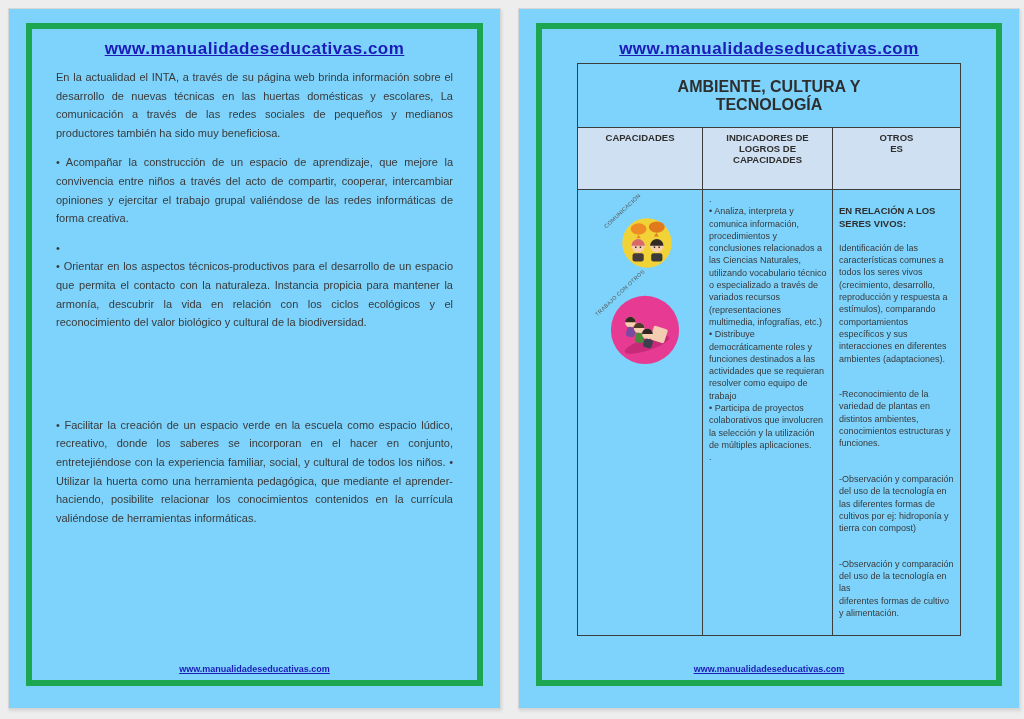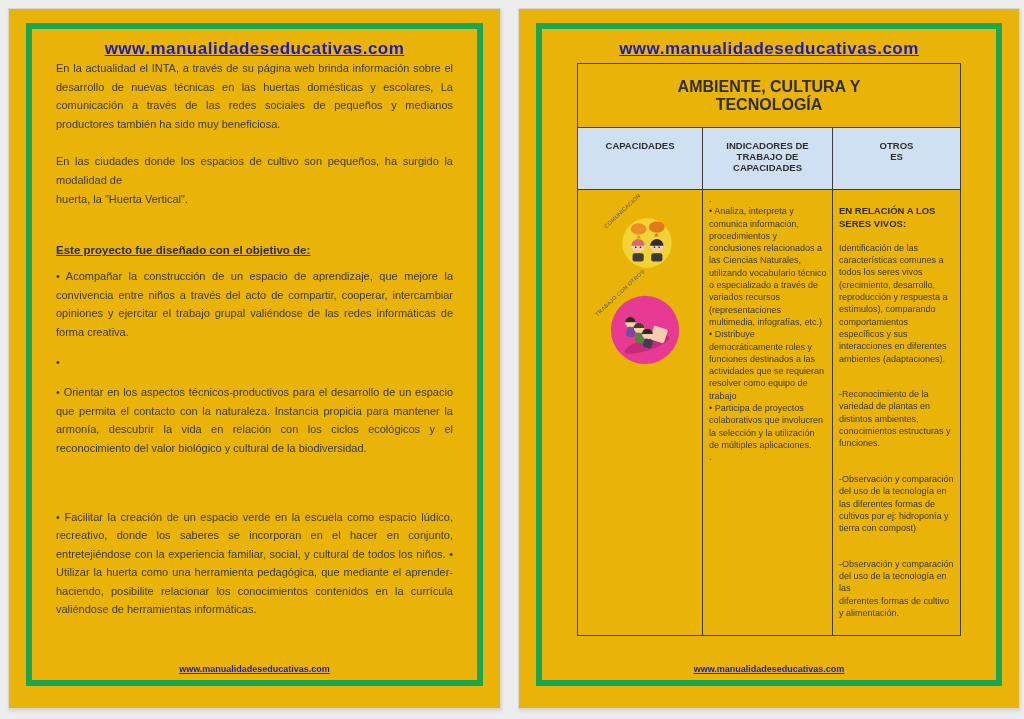--- a/index.html
+++ b/index.html
@@ -9,21 +9,21 @@
     font-family: "Liberation Sans", "DejaVu Sans", sans-serif;
     overflow: hidden;
   }
   .spread {
     display: flex;
     gap: 17px;
     padding: 8px 4px 10px 8px;
     align-items: flex-start;
   }
   .page {
-    background: #eab308;
+    background: #7dd3fc;
     height: 701px;
     border: 1px solid #d6d6d6;
     box-shadow: 1px 2px 3px rgba(0,0,0,0.10);
     position: relative;
   }
   .page-left  { width: 493px; }
   .page-right { width: 502px; }
   .frame {
     position: absolute;
     left: 17px; right: 17px; top: 14px; bottom: 22px;
@@ -53,33 +53,33 @@
     cursor: pointer;
   }
   
   .doc-par {
     font-size: 11px;
     line-height: 18.6px;
     color: #3a3a3a;
     text-align: justify;
     white-space: pre-line;
   }
-  .p1 { }
+  .p1 { margin-top: 9px; }
   .p2 { margin-top: 19px; }
   .objective-heading {
     margin-top: 36px;
     font-size: 11.5px;
     font-weight: bold;
     color: #2e2e2e;
     text-decoration: underline;
   }
   .b1 { margin-top: 11px; }
   .lone-bullet { margin-top: 11px; }
-  .b2 { margin-top: 12px; }
-  .b3 { margin-top: 50px; }
+  .b2 { margin-top: 0; }
+  .b3 { margin-top: 84px; }
   
   .cap-table {
     border-collapse: collapse;
     margin: 4px auto 0 auto;
     table-layout: fixed;
   }
   .cap-table td {
     border: 1px solid #4d4d4d;
     vertical-align: top;
     font-size: 9px;
@@ -95,21 +95,21 @@
     white-space: pre-line;
     border: 1.5px solid #3c3c3c;
   }
   .cap-table .col-header {
     background: #cfe0f2;
     height: 62px;
     text-align: center;
     font-weight: bold;
     font-size: 9.5px;
     color: #2e2e2e;
-    padding-top: 12px;
+    padding-top: 4px;
     white-space: pre-line;
     border: 1.5px solid #3c3c3c;
   }
   .cap-table .body-cell { height: 297px; border: 1.5px solid #3c3c3c; }
   .cell-text {
     padding: 3px 5px 3px 6px;
     line-height: 12.3px;
     white-space: pre-line;
   }
   .saberes-heading {
@@ -141,23 +141,20 @@
 </style>
 </head>
 <body>
 
 <div class="spread">
 
   <div class="page page-left">
     <div class="frame">
       <div class="site-header">www.manualidadeseducativas.com</div>
       <div class="doc-par p1">En la actualidad el INTA, a través de su página web brinda información sobre el desarrollo de nuevas técnicas en las huertas domésticas y escolares, La comunicación a través de las redes sociales de pequeños y medianos productores también ha sido muy beneficiosa.</div>
-      <div class="doc-par p2">En las ciudades donde los espacios de cultivo son pequeños, ha surgido la modalidad de
-huerta, la "Huerta Vertical".</div>
-      <div class="objective-heading">Este proyecto fue diseñado con el objetivo de:</div>
       <div class="doc-par b1">• Acompañar la construcción de un espacio de aprendizaje, que mejore la convivencia entre niños a través del acto de compartir, cooperar, intercambiar opiniones y ejercitar el trabajo grupal valiéndose de las redes informáticas de forma creativa.</div>
       <div class="doc-par lone-bullet">•</div>
       <div class="doc-par b2">• Orientar en los aspectos técnicos-productivos para el desarrollo de un espacio que permita el contacto con la naturaleza. Instancia propicia para mantener la armonía, descubrir la vida en relación con los ciclos ecológicos y el reconocimiento del valor biológico y cultural de la biodiversidad.</div>
       <div class="doc-par b3">• Facilitar la creación de un espacio verde en la escuela como espacio lúdico, recreativo, donde los saberes se incorporan en el hacer en conjunto, entretejiéndose con la experiencia familiar, social, y cultural de todos los niños. • Utilizar la huerta como una herramienta pedagógica, que mediante el aprender-haciendo, posibilite relacionar los conocimientos contenidos en la currícula valiéndose de herramientas informáticas.</div>
       <div class="site-footer">www.manualidadeseducativas.com</div>
     </div>
   </div>
 
   <div class="page page-right">
     <div class="frame">
@@ -170,21 +167,21 @@
             <col style="width:128px">
           </colgroup>
         <tbody>
             <tr>
           <td colspan="3" class="title-cell">AMBIENTE, CULTURA Y
 TECNOLOGÍA</td>
         </tr>
         <tr>
           <td class="col-header">CAPACIDADES</td>
           <td class="col-header">INDICADORES DE
-TRABAJO DE
+LOGROS DE
 CAPACIDADES</td>
           <td class="col-header">OTROS
 ES</td>
         </tr>
         <tr>
           <td class="body-cell">
             <div class="badges-cell-inner">
 
               <div class="badge badge-comm">
                 <span class="badge-label">COMUNICACIÓN</span>

